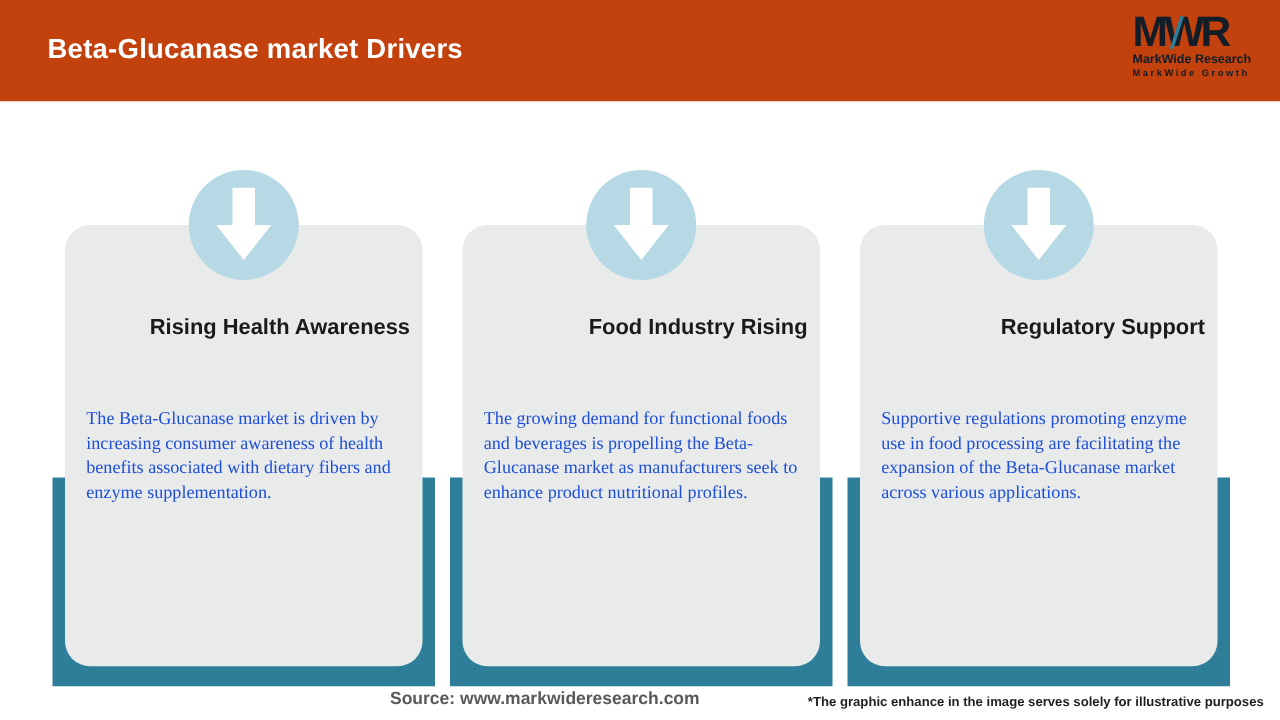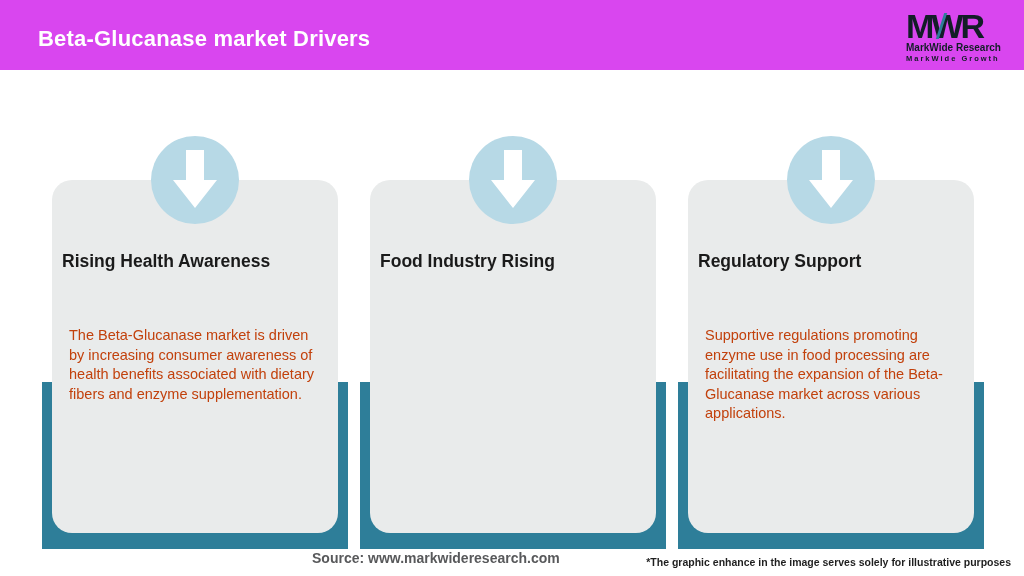--- a/index.html
+++ b/index.html
@@ -8,22 +8,22 @@
     position: relative;
     background: #ffffff;
     font-family: "Liberation Sans", sans-serif;
     overflow: hidden;
   }
 
   
   .header {
     position: absolute;
     top: 0; left: 0;
-    width: 1024px; height: 70px;
-    background: #d946ef;
+    width: 1024px; height: 81px;
+    background: #c2410c;
   }
   .header-title {
     position: absolute;
     left: 38px; top: 26px;
     font-size: 22px;
     font-weight: bold;
     color: #ffffff;
     letter-spacing: 0.2px;
   }
   .logo {
@@ -83,31 +83,32 @@
   .card {
     position: absolute;
     top: 44px; left: 10px;
     width: 286px; height: 353px;
     background: #e9ebeb;
     border-radius: 20px;
   }
   .card-title {
     margin-top: 70px;
     padding: 0 10px;
-    text-align: left;
+    text-align: right;
     font-size: 17.5px;
     font-weight: bold;
     color: #1a1a1a;
     line-height: 22px;
   }
   .card-body {
     margin: 54px 17px 0 17px;
     font-size: 14.5px;
     line-height: 19.5px;
-    color: #c2410c;
+    color: #1d4ed8;
+    font-family: Liberation Serif, serif;
   }
   .circle {
     position: absolute;
     top: 0; left: 50%;
     transform: translateX(-50%);
     width: 88px; height: 88px;
     border-radius: 50%;
     background: #b7d9e6;
     display: flex;
     align-items: center;
@@ -154,20 +155,21 @@
     <svg width="44" height="58" viewBox="0 0 44 58" aria-hidden="true">
       <path d="M13 0 H31 V30 H44 L22 58 L0 30 H13 Z" fill="#ffffff"></path>
     </svg>
   </div>
 </div>
 
 <div class="card-group group-2">
   <div class="backdrop"></div>
   <div class="card">
     <div class="card-title">Food Industry Rising</div>
+    <div class="card-body">The growing demand for functional foods and beverages is propelling the Beta-Glucanase market as manufacturers seek to enhance product nutritional profiles.</div>
   </div>
   <div class="circle">
     <svg width="44" height="58" viewBox="0 0 44 58" aria-hidden="true">
       <path d="M13 0 H31 V30 H44 L22 58 L0 30 H13 Z" fill="#ffffff"></path>
     </svg>
   </div>
 </div>
 
 <div class="card-group group-3">
   <div class="backdrop"></div>

